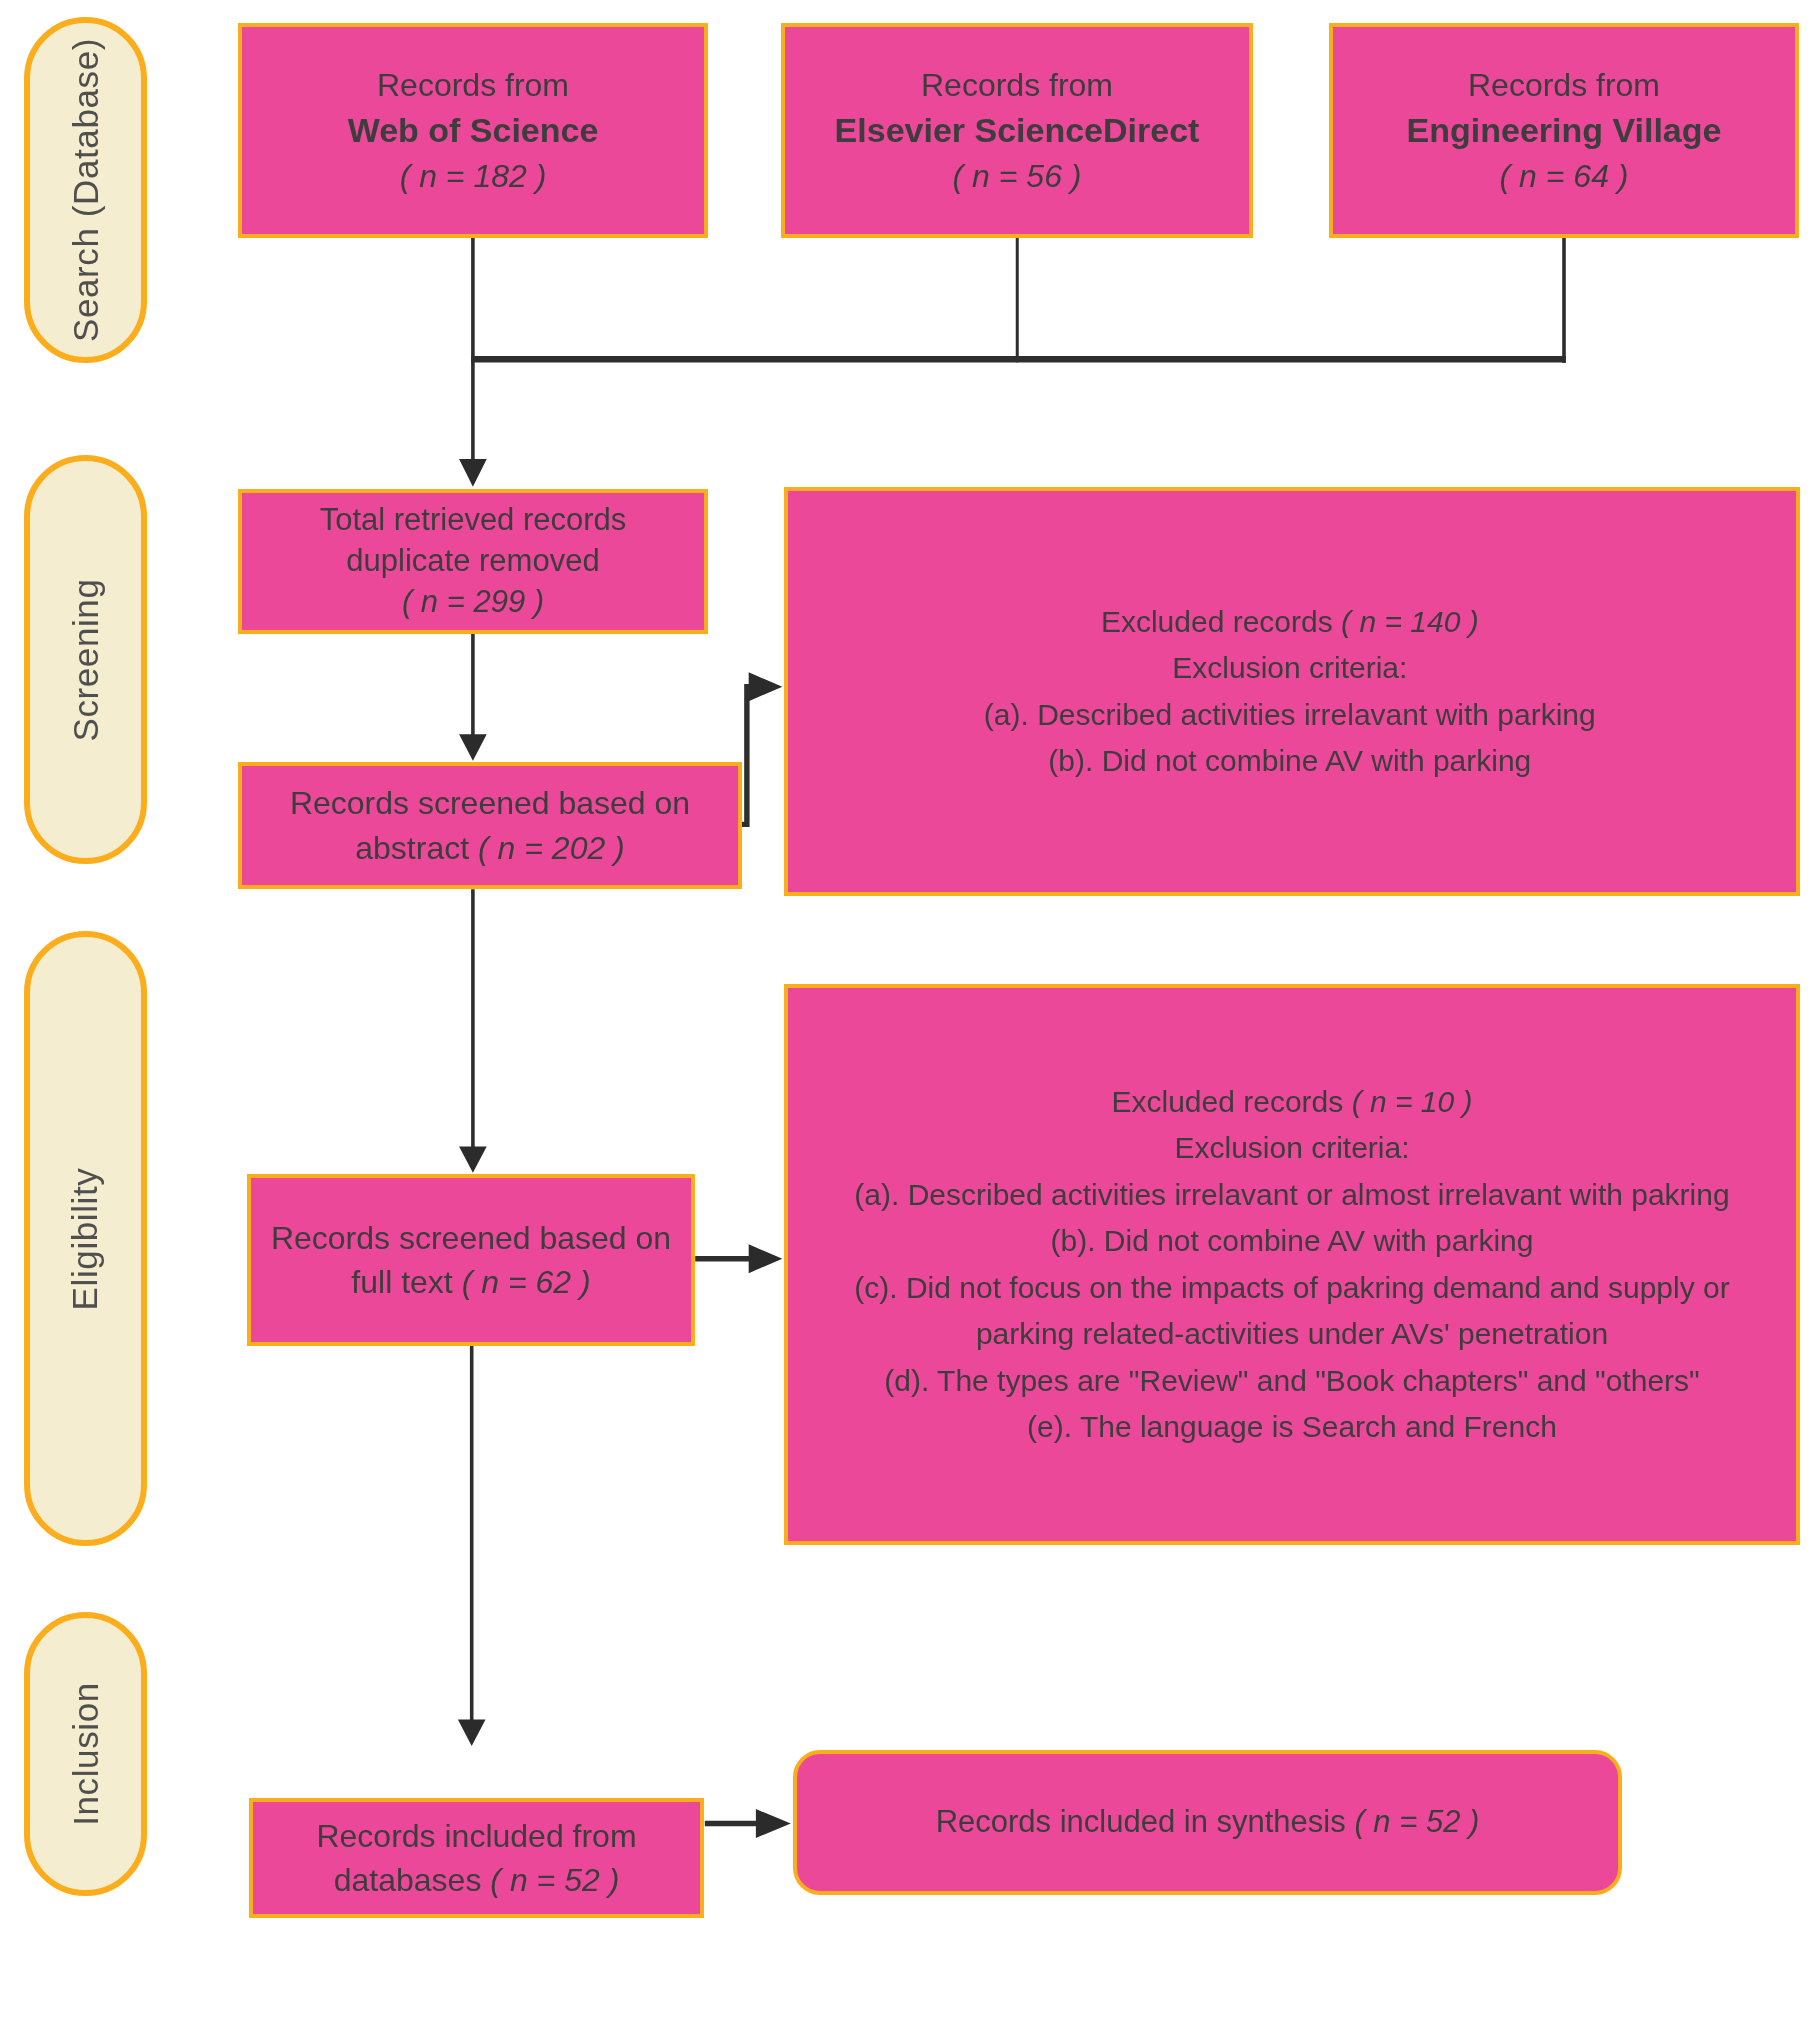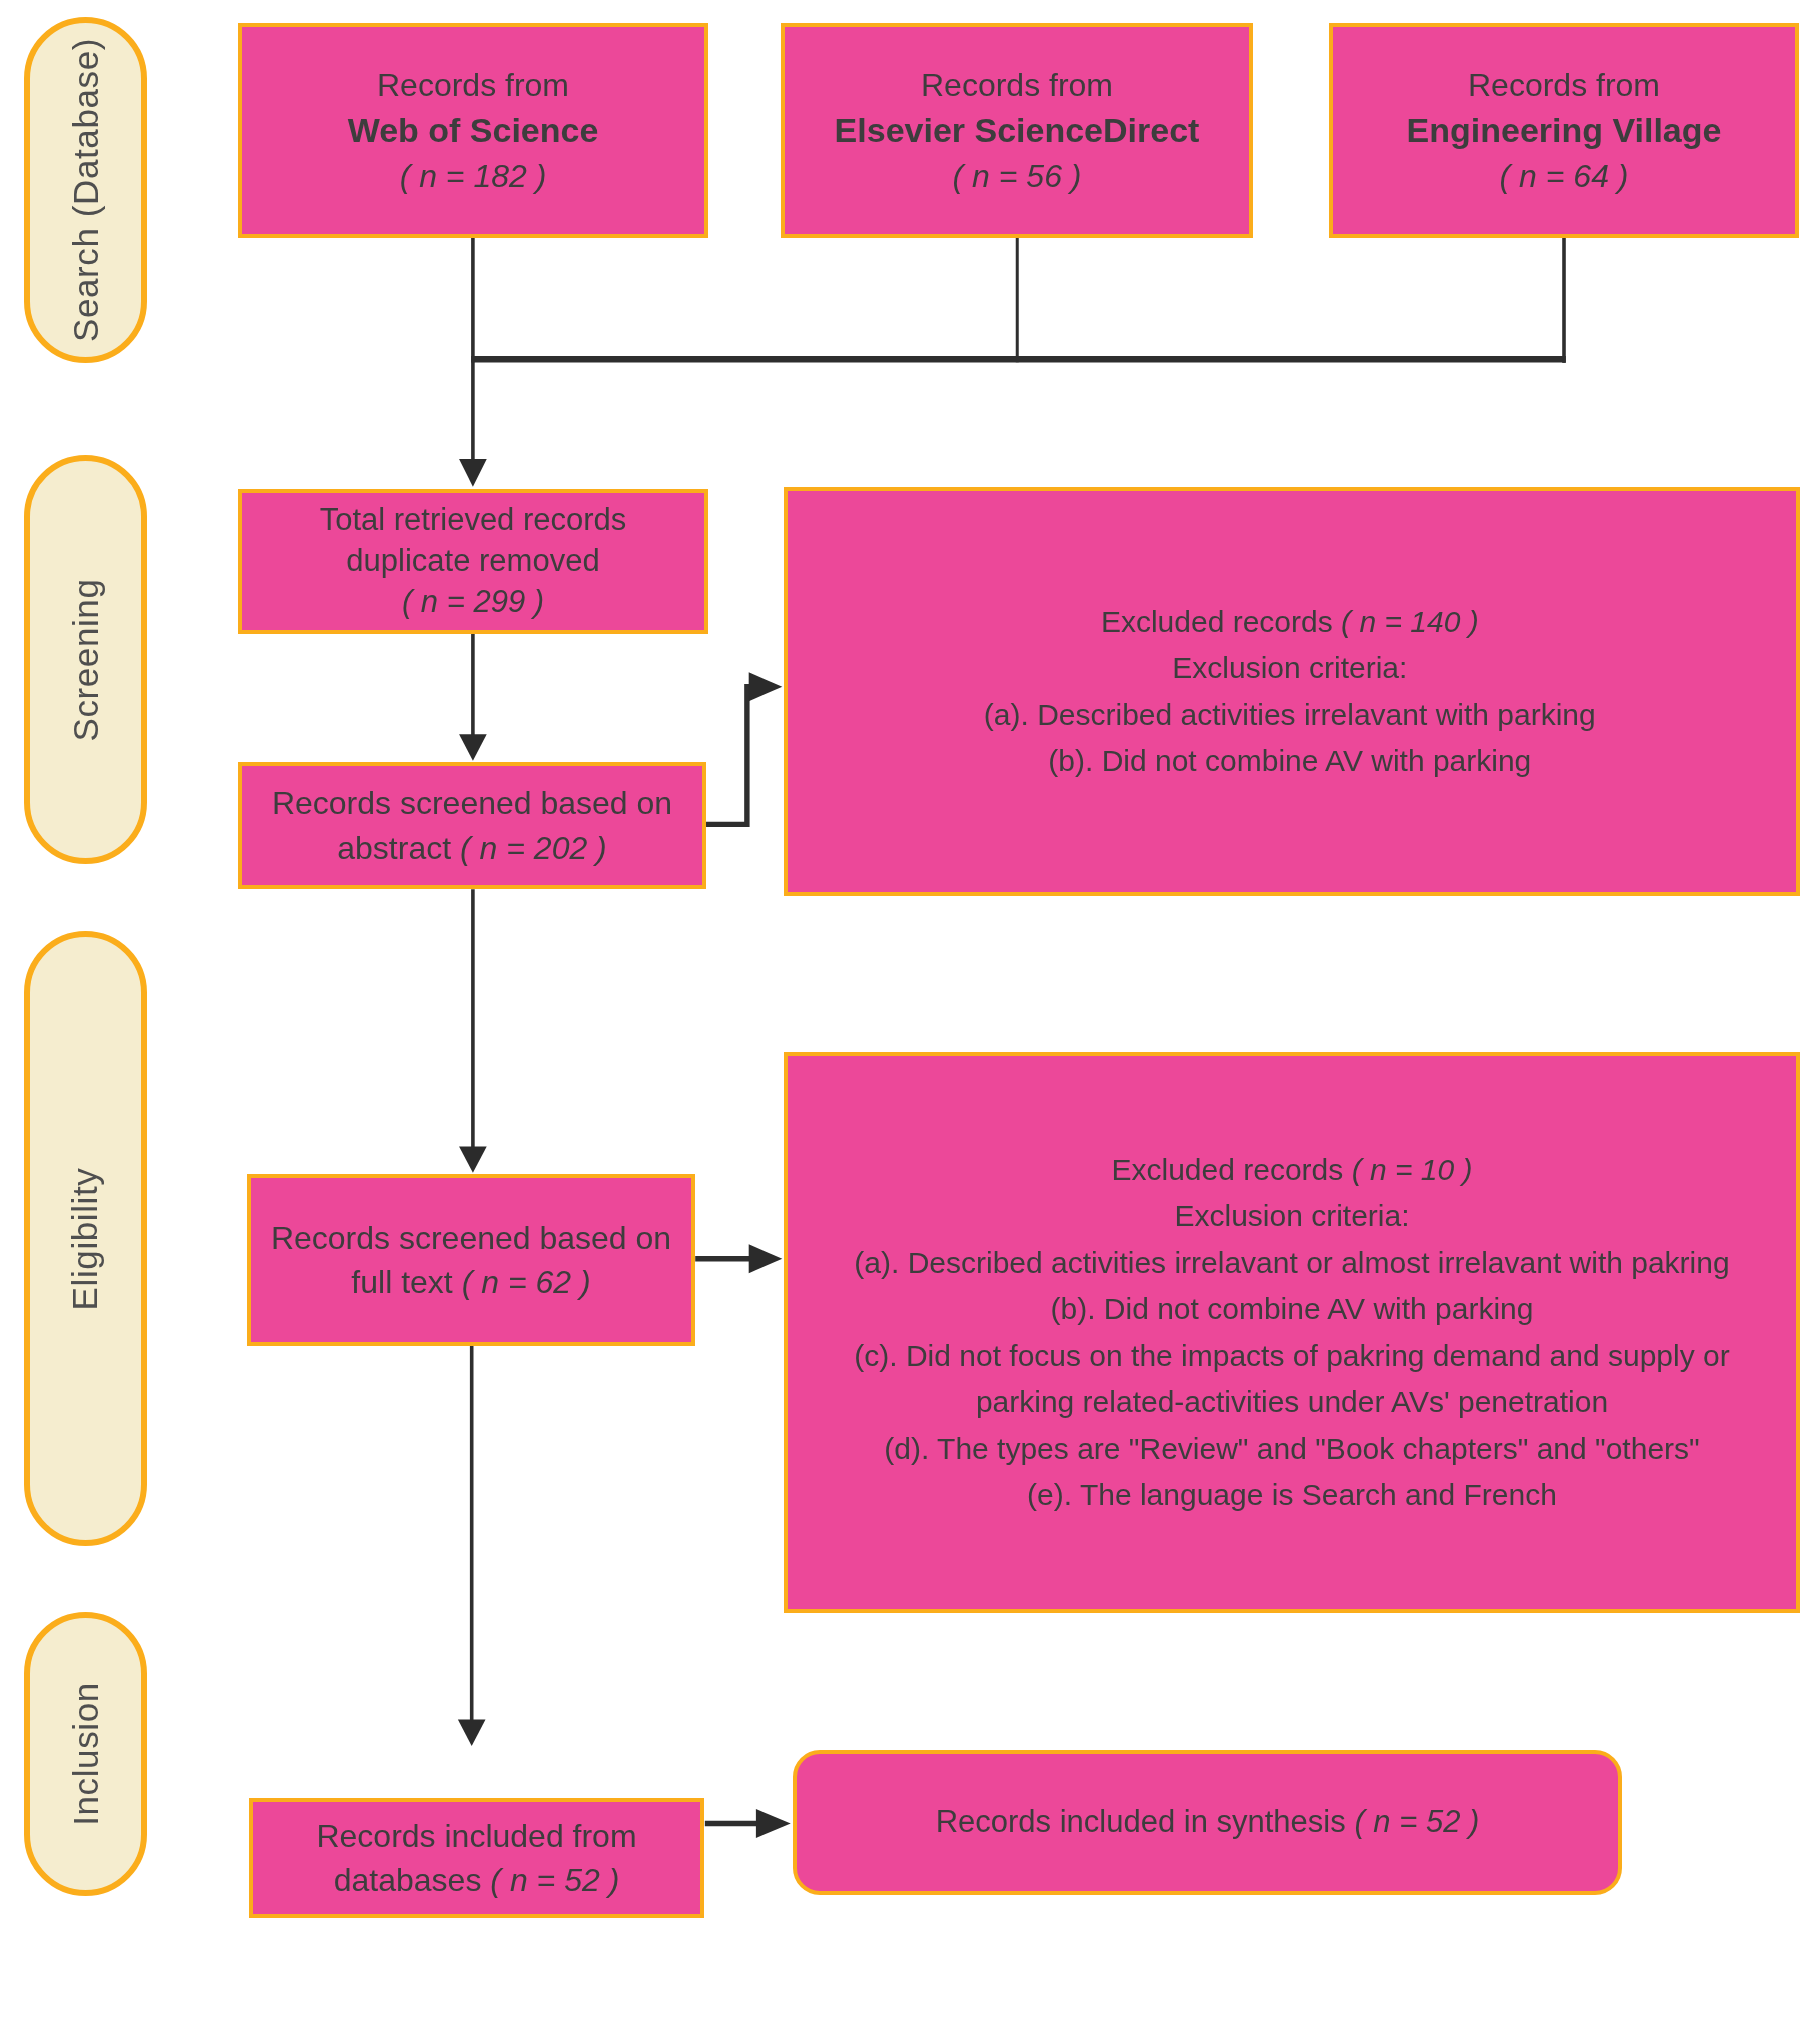--- a/index.html
+++ b/index.html
@@ -114,42 +114,42 @@
     <div class="bold">Engineering Village</div>
     <div class="it">( n = 64 )</div>
   </div>
 
   <div class="node small" style="left:238px;top:489px;width:470px;height:145px;line-height:1.32;text-align:right;">
     <div>Total retrieved records</div>
     <div>duplicate removed</div>
     <div class="it">( n = 299 )</div>
   </div>
 
-  <div class="node" style="left:238px;top:762px;width:468px;height:127px;padding:0 18px;">
+  <div class="node" style="left:238px;top:762px;width:504px;height:127px;padding:0 18px;">
     <div>
       <span>Records screened based on abstract</span><span class="it inlinegap">( n = 202 )</span>
     </div>
   </div>
 
   <div class="node excl" style="left:784px;top:487px;width:1016px;height:409px;padding-left:16px;">
     <div>
       <span>Excluded records</span><span class="it inlinegap">( n = 140 )</span>
     </div>
     <div>Exclusion criteria:</div>
     <div class="crit">(a). Described activities irrelavant with parking</div>
     <div class="crit">(b). Did not combine AV with parking</div>
   </div>
 
   <div class="node" style="left:247px;top:1174px;width:448px;height:172px;padding:0 18px;">
     <div>
       <span>Records screened based on full text</span><span class="it inlinegap">( n = 62 )</span>
     </div>
   </div>
 
-  <div class="node excl" style="left:784px;top:1052px;width:1016px;height:561px;justify-content:center;">
+  <div class="node excl" style="left:784px;top:984px;width:1016px;height:561px;justify-content:center;">
     <div>
       <span>Excluded records</span><span class="it inlinegap">( n = 10 )</span>
     </div>
     <div>Exclusion criteria:</div>
     <div class="crit">(a). Described activities irrelavant or almost irrelavant with pakring</div>
     <div class="crit">(b). Did not combine AV with parking</div>
     <div class="crit">(c). Did not focus on the impacts of pakring demand and supply or parking related-activities under AVs' penetration</div>
     <div class="crit">(d). The types are "Review" and "Book chapters" and "others"</div>
     <div class="crit">(e). The language is Search and French</div>
   </div>

